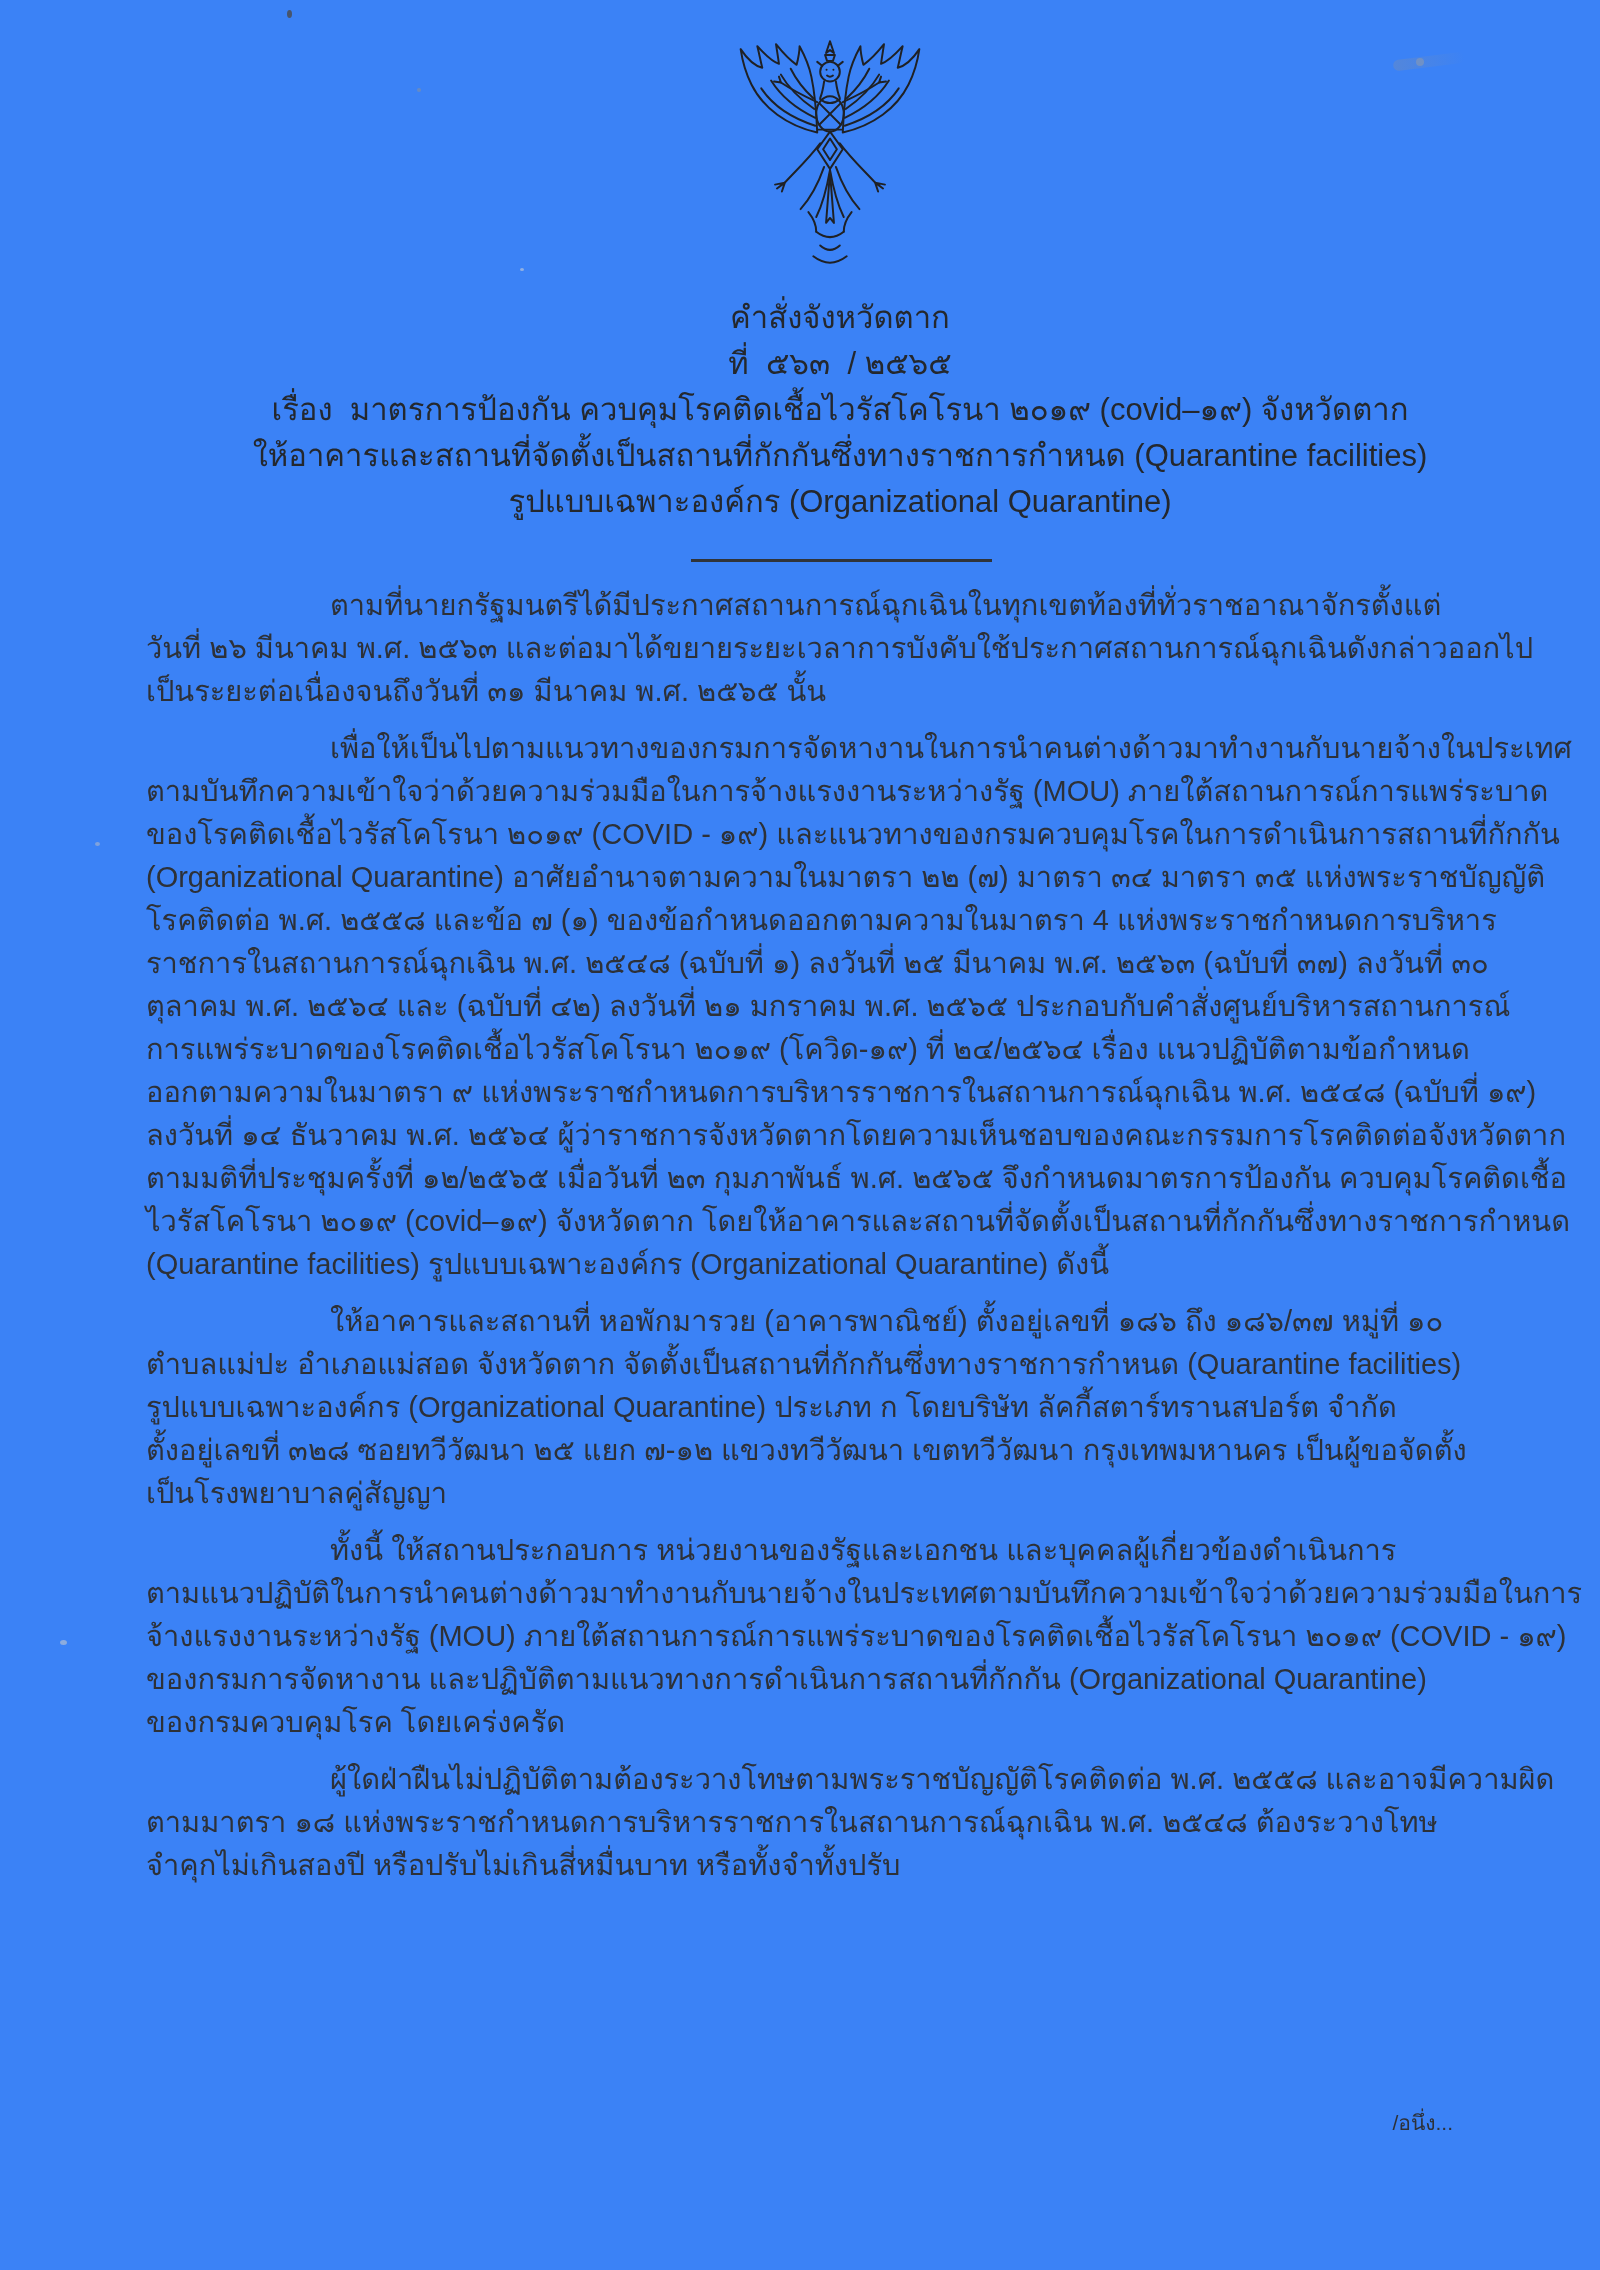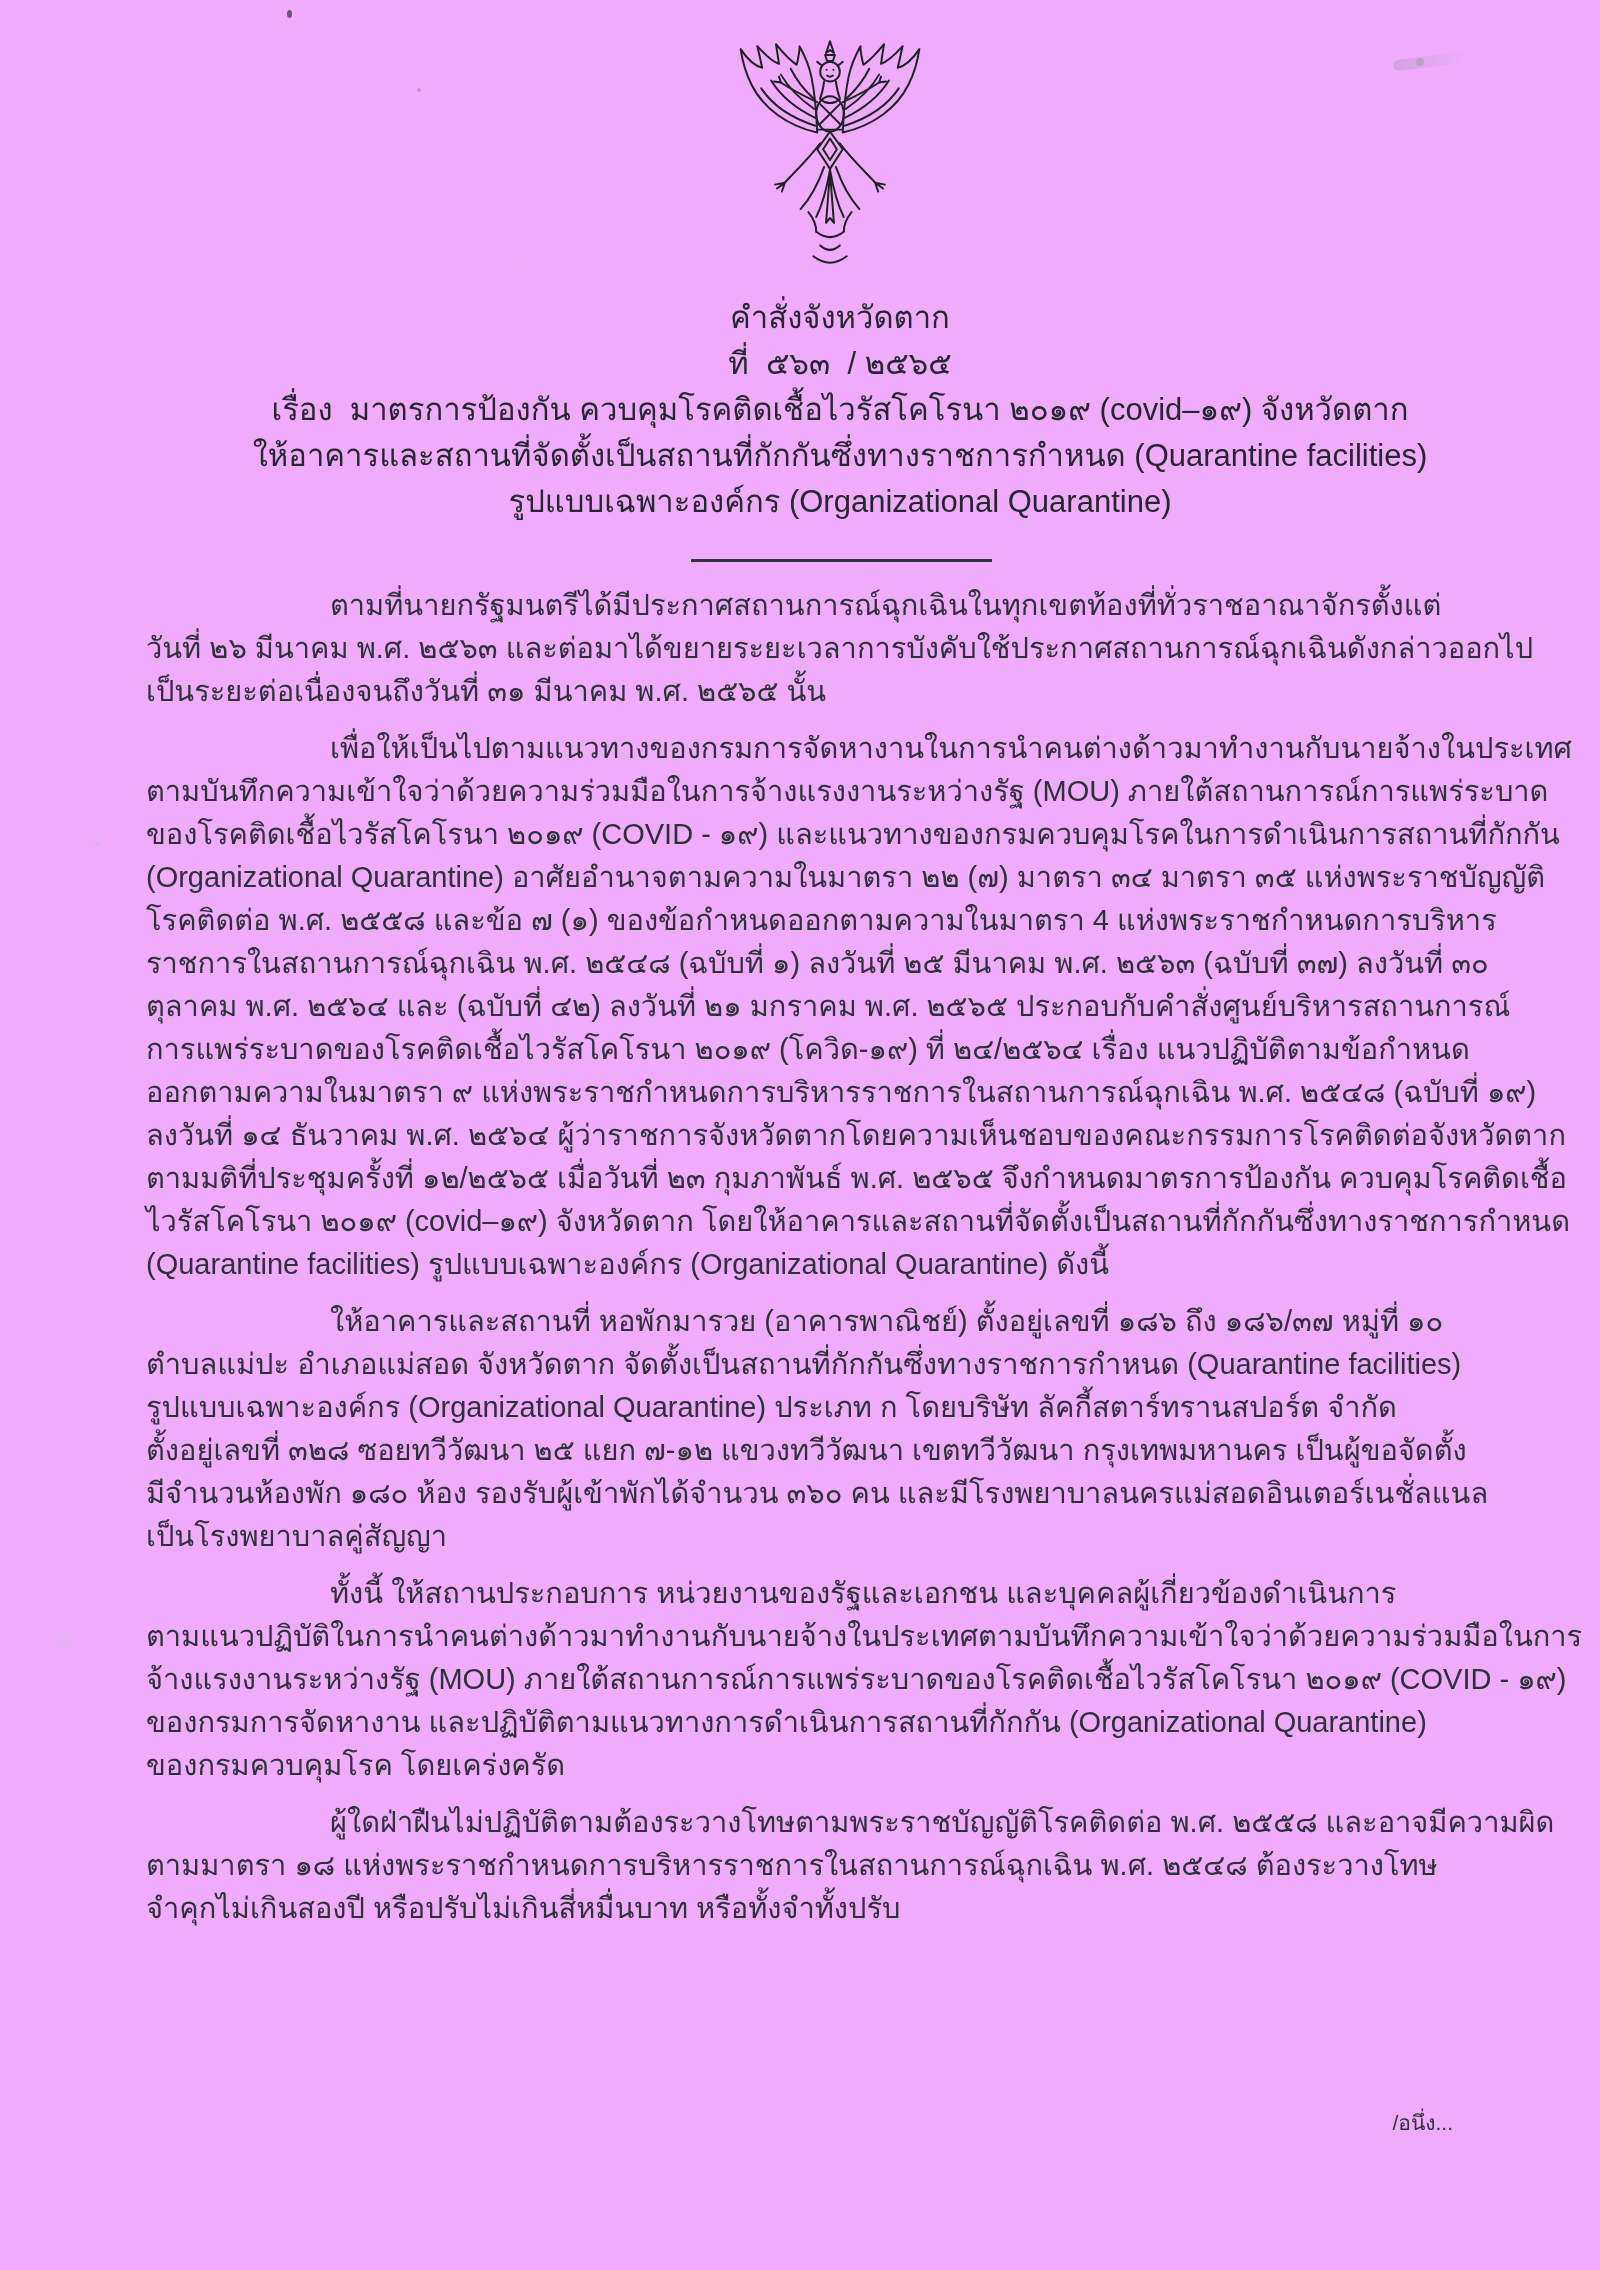--- a/index.html
+++ b/index.html
@@ -2,21 +2,21 @@
 <html lang="th"><head>
 <meta charset="utf-8">
 <style>
   html,body{margin:0;padding:0;}
   body{
     width:1600px;height:2270px;background:#f4f4f2;
     font-family:"Liberation Sans","DejaVu Sans",sans-serif;
   }
   .page{
     position:absolute;left:0;top:0;width:1600px;height:2270px;
-    background:#f0abfc;overflow:hidden;color:#2d3138;
+    background:#3b82f6;overflow:hidden;color:#2d3138;
   }
   
   .emblem{position:absolute;left:722px;top:36px;width:216px;height:254px;}
   .emblem svg{width:100%;height:100%;}
   
   .titles{
     position:absolute;left:78px;top:295px;width:1524px;
     text-align:center;font-size:31px;line-height:46px;color:#24282e;
   }
   .titles .t{white-space:pre-wrap;}
@@ -139,21 +139,20 @@
         <div class="line">ลงวันที่ ๑๔ ธันวาคม พ.ศ. ๒๕๖๔ ผู้ว่าราชการจังหวัดตากโดยความเห็นชอบของคณะกรรมการโรคติดต่อจังหวัดตาก</div>
         <div class="line">ตามมติที่ประชุมครั้งที่ ๑๒/๒๕๖๕ เมื่อวันที่ ๒๓ กุมภาพันธ์ พ.ศ. ๒๕๖๕ จึงกำหนดมาตรการป้องกัน ควบคุมโรคติดเชื้อ</div>
         <div class="line">ไวรัสโคโรนา ๒๐๑๙ (covid–๑๙) จังหวัดตาก โดยให้อาคารและสถานที่จัดตั้งเป็นสถานที่กักกันซึ่งทางราชการกำหนด</div>
         <div class="line">(Quarantine facilities) รูปแบบเฉพาะองค์กร (Organizational Quarantine) ดังนี้</div>
       </div>
       <div class="para">
         <div class="line first">ให้อาคารและสถานที่ หอพักมารวย (อาคารพาณิชย์) ตั้งอยู่เลขที่ ๑๘๖ ถึง ๑๘๖/๓๗ หมู่ที่ ๑๐</div>
         <div class="line">ตำบลแม่ปะ อำเภอแม่สอด จังหวัดตาก จัดตั้งเป็นสถานที่กักกันซึ่งทางราชการกำหนด (Quarantine facilities)</div>
         <div class="line">รูปแบบเฉพาะองค์กร (Organizational Quarantine) ประเภท ก โดยบริษัท ลัคกี้สตาร์ทรานสปอร์ต จำกัด</div>
         <div class="line">ตั้งอยู่เลขที่ ๓๒๘ ซอยทวีวัฒนา ๒๕ แยก ๗-๑๒ แขวงทวีวัฒนา เขตทวีวัฒนา กรุงเทพมหานคร เป็นผู้ขอจัดตั้ง</div>
-        <div class="line">มีจำนวนห้องพัก ๑๘๐ ห้อง รองรับผู้เข้าพักได้จำนวน ๓๖๐ คน และมีโรงพยาบาลนครแม่สอดอินเตอร์เนชั่ลแนล</div>
         <div class="line">เป็นโรงพยาบาลคู่สัญญา</div>
       </div>
       <div class="para">
         <div class="line first">ทั้งนี้ ให้สถานประกอบการ หน่วยงานของรัฐและเอกชน และบุคคลผู้เกี่ยวข้องดำเนินการ</div>
         <div class="line">ตามแนวปฏิบัติในการนำคนต่างด้าวมาทำงานกับนายจ้างในประเทศตามบันทึกความเข้าใจว่าด้วยความร่วมมือในการ</div>
         <div class="line">จ้างแรงงานระหว่างรัฐ (MOU) ภายใต้สถานการณ์การแพร่ระบาดของโรคติดเชื้อไวรัสโคโรนา ๒๐๑๙ (COVID - ๑๙)</div>
         <div class="line">ของกรมการจัดหางาน และปฏิบัติตามแนวทางการดำเนินการสถานที่กักกัน (Organizational Quarantine)</div>
         <div class="line">ของกรมควบคุมโรค โดยเคร่งครัด</div>
       </div>
       <div class="para">

